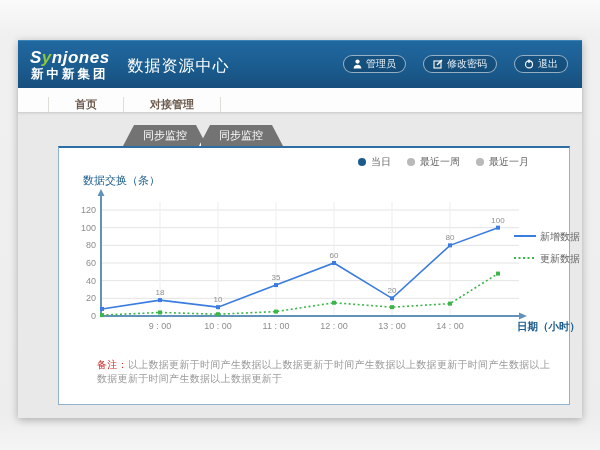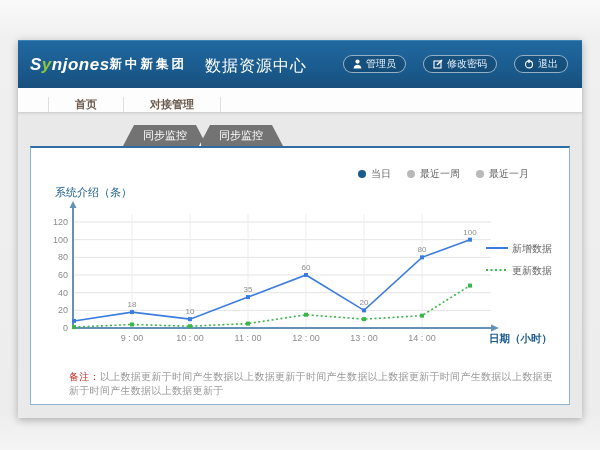--- a/index.html
+++ b/index.html
@@ -12,21 +12,21 @@
   .page {
     position:absolute; left:18px; top:40px; width:564px; height:378px;
     background:#e9e9e9; box-shadow:0 2px 8px rgba(0,0,0,.28);
   }
   
   .header {
     height:48px; background:linear-gradient(180deg,#2068a0 0%,#1b5c8f 55%,#174f7d 100%);
     border-top:1px solid #3d83b3; display:flex; align-items:center; padding:0 12px;
     position:relative;
   }
-  .logo { display:flex; flex-direction:row; line-height:1; margin-right:18px;text-align:center; }
+  .logo { display:flex; flex-direction:column; line-height:1; margin-right:18px;text-align:center; }
   .logo-en { color:#fff; font-size:17px; font-weight:bold; font-style:italic; letter-spacing:.5px; }
   .logo-en .y { color:#8dc63f; }
   .logo-cn { color:#fff; font-size:12.5px; font-weight:bold; letter-spacing:3px; margin-top:2px; }
   .app-title { color:#fff; font-size:16px; letter-spacing:1px; padding-top:4px; }
   .header-right { position:absolute; right:14px; top:14px; display:flex; gap:17px; }
   .hbtn {
     display:flex; align-items:center; gap:4px; color:#e8f1f8; font-size:10px;
     border:1px solid rgba(255,255,255,.55); border-radius:9px; padding:2px 9px;
     background:rgba(12,55,90,.35); cursor:pointer; line-height:1.2;
   }
@@ -43,21 +43,21 @@
   .tabs { display:flex; margin-left:10px; height:21px; }
   .tab { position:relative; color:#fff; font-size:11px; display:flex; align-items:center;
          gap:4px; padding:0 16px 0 12px; cursor:pointer; }
   .tab.active { background:#1a5b8c; clip-path:polygon(0 0,calc(100% - 11px) 0,100% 100%,0 100%);
                 padding-right:22px; font-weight:bold; z-index:2;margin-top:44px; }
   .tab.inactive { background:#737373; clip-path:polygon(11px 0,calc(100% - 11px) 0,100% 100%,0 100%);
                   margin-left:-8px; z-index:1; padding:0 20px; }
   .tab.inactive + .tab.inactive { box-shadow:inset 2px 0 0 #fff; }
   .tab-icon { width:9px; height:9px; display:inline-block; }
   .card { background:#fff; border:1px solid #8fb3cf; border-top:2px solid #2e6da4;
-          height:259px; padding:18px 12px 0 12px; position:relative; }
+          height:259px; padding:6px 12px 0 12px; position:relative;margin-left:28px; }
   
   .radio-row { display:flex; justify-content:flex-end; gap:16px; margin-right:28px; height:15px;
                align-items:center; }
   .radio { display:flex; align-items:center; gap:5px; font-size:10px; color:#666; cursor:pointer; }
   .dot { width:8px; height:8px; border-radius:50%; background:#b9b9b9; }
   .dot.sel { background:#1a5b8c; }
   
   .ylabel { color:#1a5b8c; font-size:11px; margin:4px 0 0 12px; height:15px; }
   svg text { font-family:"Liberation Sans","DejaVu Sans",sans-serif; }
   .note { margin-top:14px; padding-left:26px; font-size:10px; color:#9a9a9a; letter-spacing:.3px; }
@@ -138,21 +138,21 @@
         <div class="radio">
           <span class="dot"></span>
           <span>最近一周</span>
         </div>
         <div class="radio">
           <span class="dot"></span>
           <span>最近一月</span>
         </div>
       </div>
 
-      <div class="ylabel">系统介绍（条）</div>
+      <div class="ylabel">数据交换（条）</div>
 
       <svg id="chart" width="514" height="152" viewBox="0 0 514 152">
           <line x1="30" y1="110.33333333333334" x2="448" y2="110.33333333333334" stroke="#e4e4e4" stroke-width="1"></line>
           <line x1="30" y1="92.66666666666667" x2="448" y2="92.66666666666667" stroke="#e4e4e4" stroke-width="1"></line>
           <line x1="30" y1="75" x2="448" y2="75" stroke="#e4e4e4" stroke-width="1"></line>
           <line x1="30" y1="57.33333333333334" x2="448" y2="57.33333333333334" stroke="#e4e4e4" stroke-width="1"></line>
           <line x1="30" y1="39.66666666666667" x2="448" y2="39.66666666666667" stroke="#e4e4e4" stroke-width="1"></line>
           <line x1="30" y1="22" x2="448" y2="22" stroke="#e4e4e4" stroke-width="1"></line>
           <line x1="89" y1="14" x2="89" y2="128" stroke="#ededed" stroke-width="1"></line>
           <line x1="147" y1="14" x2="147" y2="128" stroke="#ededed" stroke-width="1"></line>

